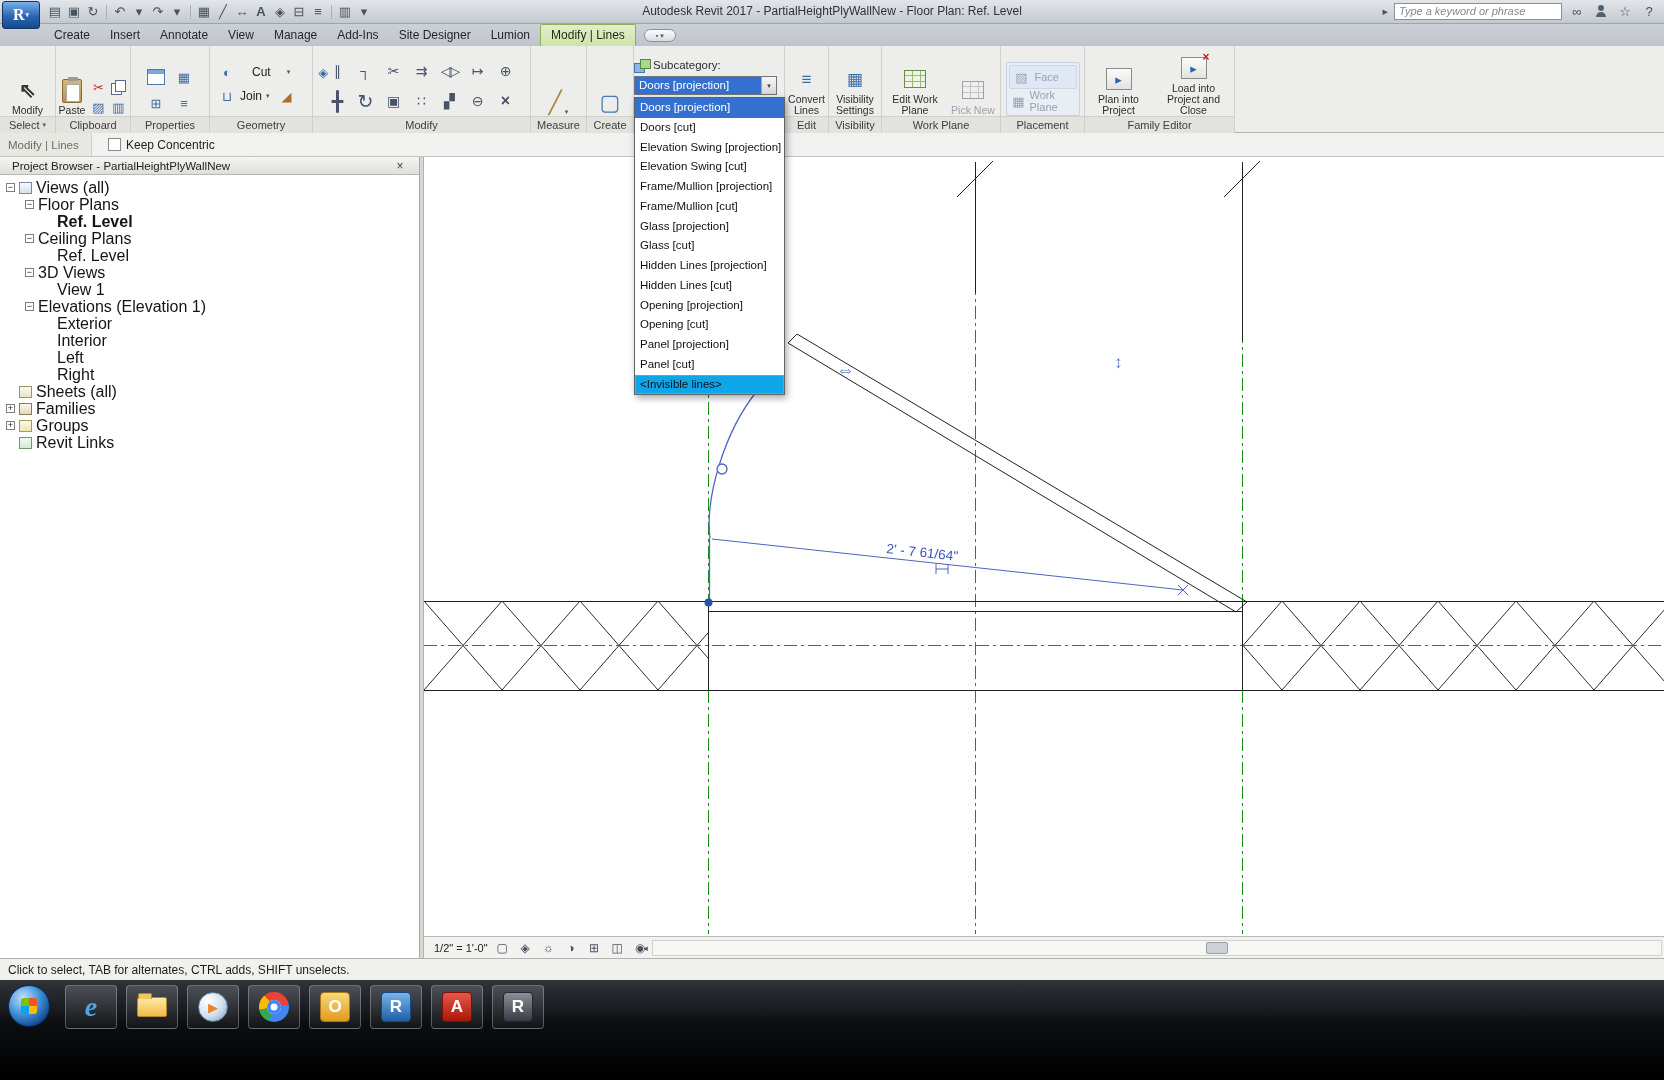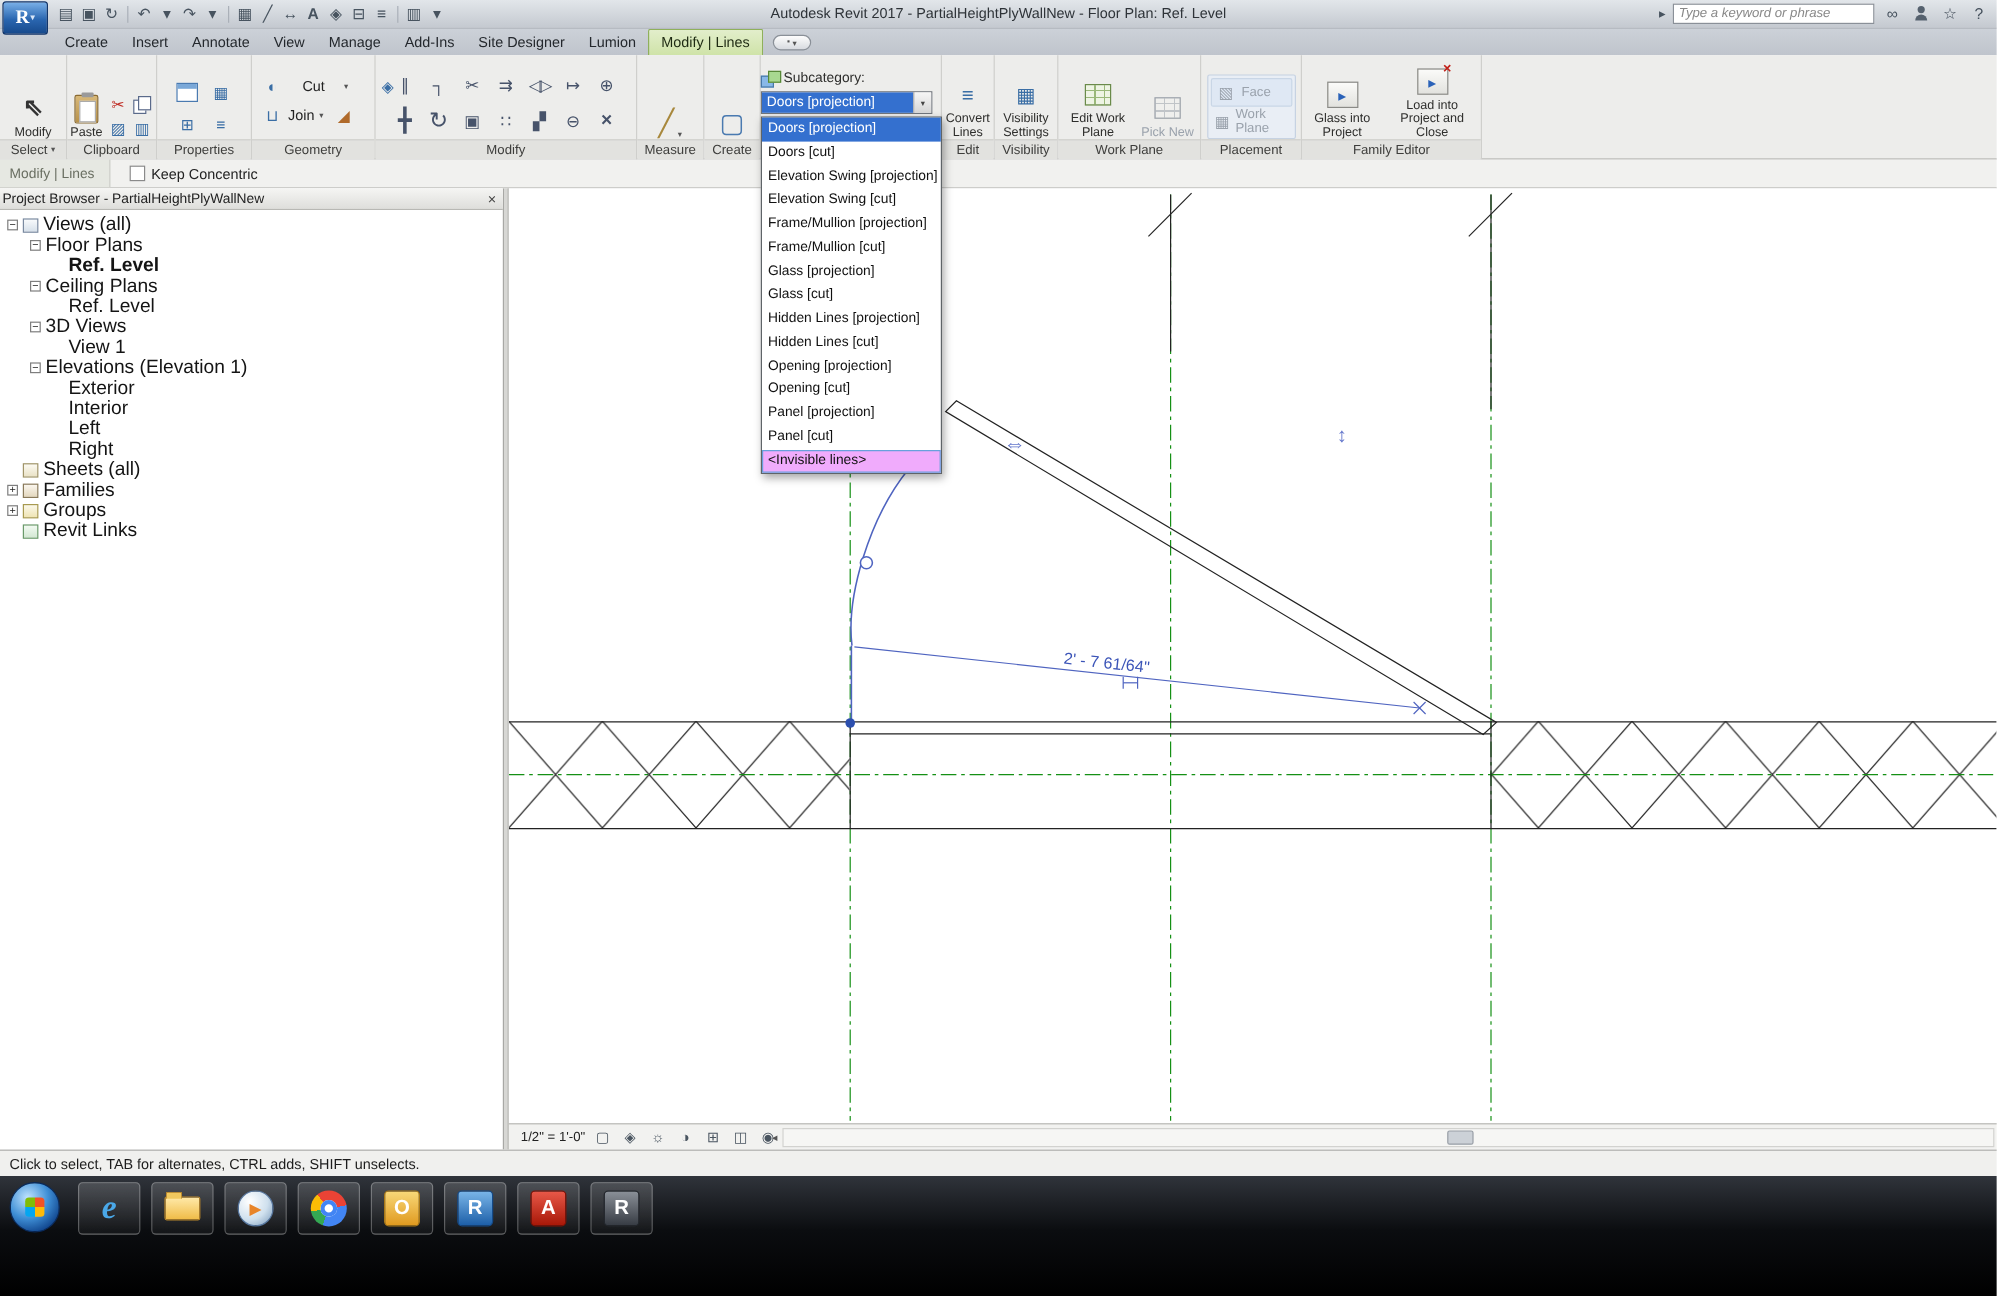--- a/index.html
+++ b/index.html
@@ -90,31 +90,31 @@
 
   
   .subcat{position:absolute;left:634px;top:57px;width:151px;z-index:60}
   .subcat-head{display:flex;align-items:center;gap:4px;height:16px;font-size:11.5px;color:#2e2e2c}
   .combo{position:absolute;left:0;top:19px;width:143px;height:19px;display:flex;border:1px solid #70757c;background:#fff}
   .combo-val{flex:1;background:#3470cf;color:#fff;font-size:11.5px;line-height:17px;padding:0 4px;white-space:nowrap;overflow:hidden}
   .combo-btn{width:15px;background:linear-gradient(#f6f6f6,#d6d6d6);border-left:1px solid #a8a8a8;display:flex;align-items:center;justify-content:center;font-size:7px;color:#444}
   .dlist{position:absolute;left:0;top:40px;width:151px;background:#fff;border:1px solid #5f6468;box-shadow:2px 3px 7px rgba(0,0,0,.35)}
   .ditem{height:19.75px;line-height:19.5px;padding:0 5px;font-size:11.5px;color:#111;white-space:nowrap;overflow:hidden}
   .ditem.sel{background:#3470cf;color:#fff}
-  .ditem.hl{background:#f0abfc;box-shadow:inset 0 0 0 1px #68a0dc}
+  .ditem.hl{background:#0ea5e9;box-shadow:inset 0 0 0 1px #68a0dc}
 
   
   .optionsbar{position:absolute;left:0;top:133px;width:1664px;height:24px;background:#f1f1ef;border-bottom:1px solid #c4c4c1;display:flex;align-items:center}
   .ob-mode{width:92px;height:100%;display:flex;align-items:center;padding-left:8px;background:#e6e8e2;border-right:1px solid #cfcfca;color:#6a6f62;font-size:11.5px}
   .ob-check{display:flex;align-items:center;gap:5px;margin-left:16px}
   .cb{width:13px;height:13px;background:#fff;border:1px solid #8a8a8a}
 
   
   .browser{position:absolute;left:0;top:157px;width:420px;height:801px;background:#fff;border-right:1px solid #a8a8a5;display:flex;flex-direction:column}
-  .pb-head{height:18px;background:linear-gradient(#f5f5f3,#dededb);border-bottom:1px solid #b8b8b4;display:flex;align-items:center;padding:0 2px;font-size:11.5px;color:#222}
+  .pb-head{height:18px;background:linear-gradient(#f5f5f3,#dededb);border-bottom:1px solid #b8b8b4;display:flex;align-items:center;padding:0 12px;font-size:11.5px;color:#222}
   .pb-head .sp{flex:1}
   .pb-x{width:14px;height:14px;display:flex;align-items:center;justify-content:center;color:#444;font-size:12px}
   .pb-body{flex:1;padding-top:4px;overflow:hidden}
   .trow{display:flex;align-items:center;height:17px;font-size:16px;color:#141414}
   .lvl0{padding-left:6px}.lvl1{padding-left:25px}.lvl2{padding-left:44px}
   .exp{width:9px;height:9px;border:1px solid #7e7e7e;background:#fff;margin-right:4px;position:relative;flex:none}
   .exp::before{position:absolute;left:0;top:-1px;width:7px;text-align:center;font-size:9px;line-height:9px;color:#222}
   .exp.m::before{content:"\2212"} .exp.p::before{content:"+"}
   .exp.none{visibility:hidden}
   .ticon{width:13px;height:12px;margin-right:4px;flex:none;border:1px solid #7a8aa0;background:linear-gradient(#f8fafc,#d6e0ea)}
@@ -393,21 +393,21 @@
     </div>
 
     <div class="panel" style="left:1085px;width:150px">
       <div class="pcontent" style="gap:6px">
         <div class="bigbtn" style="width:62px">
           <span class="bicon">
               <span class="icon-load">
                 <span class="g-arrowR"></span>
               </span>
             </span>
-          <span>Glass into Project</span>
+          <span>Plan into Project</span>
         </div>
         <div class="bigbtn" style="width:76px">
           <span class="bicon">
               <span class="icon-load">
                 <span class="g-arrowR"></span>
                 <span class="g-x"></span>
               </span>
             </span>
           <span>Load into Project and Close</span>
         </div>

